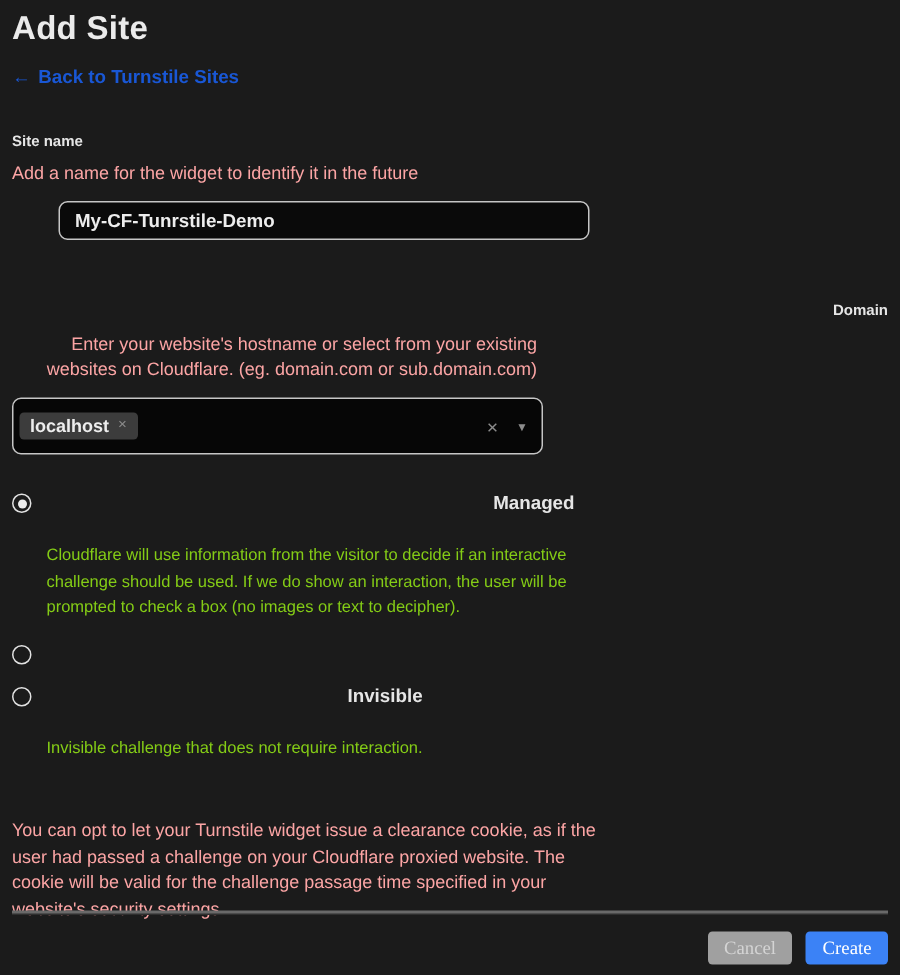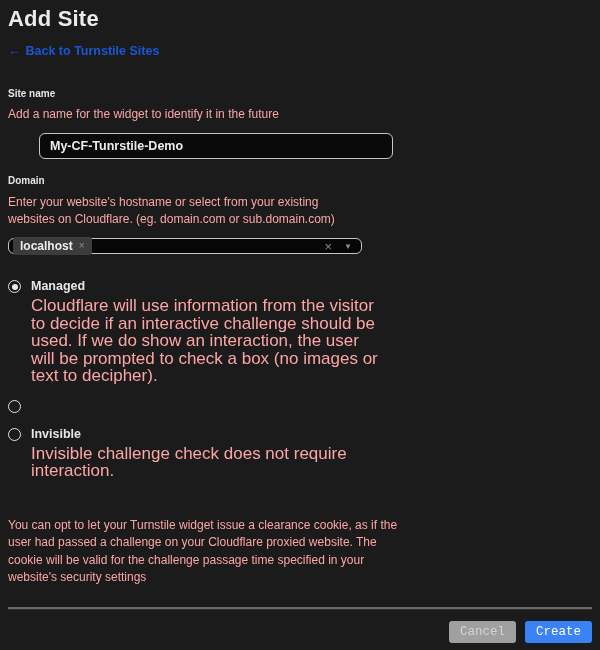--- a/index.html
+++ b/index.html
@@ -45,21 +45,21 @@
     color: #e6e6e6;
     line-height: 15px;
   }
   .field-help {
     font-size: 12px;
     color: #fca5a5;
     line-height: 17px;
     margin-top: 5px;
   }
   .section-sitename { margin-top: 27px; }
-  .section-domain   { margin-top: 14px; }
+  .section-domain   { margin-top: 40px; text-align: right; }
   .section-widgetmode { margin-top: 25px; }
   .section-preclearance { margin-top: 37px; }
 
   .text-input {
     margin-top: 10px;
     width: 354px;
     height: 26px;
     box-sizing: border-box;
     background: #0a0a0a;
     border: 1px solid #c6c6c6;
@@ -69,21 +69,21 @@
     font-size: 12.5px;
     font-weight: 700;
     padding: 0 10px;
     outline: none;
     display: block;
     margin-left: 31px;
   }
   .multiselect {
     margin-top: 10px;
     width: 354px;
-    height: 16px;
+    height: 38px;
     box-sizing: border-box;
     background: #060606;
     border: 1px solid #c6c6c6;
     border-radius: 6px;
     display: flex;
     align-items: center;
     padding: 0 9px 0 4px;
     cursor: pointer;
   }
   .tag {
@@ -140,26 +140,27 @@
     left: 2.5px; top: 2.5px;
     width: 6px; height: 6px;
     border-radius: 50%;
     background: #ececec;
   }
   .radio-label {
     font-size: 12.5px;
     font-weight: 700;
     color: #e6e6e6;
     line-height: 14px;
+    text-align: right;
   }
   .radio-desc {
-    font-size: 17px;
-    color: #fca5a5;
+    font-size: 11px;
+    color: #84cc16;
     line-height: 17.5px;
-    margin-top: 4px;
+    margin-top: 20px;
     max-width: 352px;
   }
   .help-domain { max-width: 350px; margin-top: 6px; }
   .help-preclearance { max-width: 392px; margin-top: 11px; line-height: 17.5px; }
   .footer {
     position: absolute;
     left: 0; right: 0; bottom: 0;
     padding: 0 8px 7px 8px;
   }
   .divider {
@@ -167,21 +168,21 @@
     background: #696969;
     border-bottom: 1px solid #2e2e2e;
   }
   .footer-buttons {
     margin-top: 11px;
     display: flex;
     justify-content: flex-end;
     gap: 9px;
   }
   .btn {
-    font-family: Liberation Mono, monospace;
+    font-family: Liberation Serif, serif;
     font-size: 12.5px;
     height: 22px;
     padding: 0 11px;
     border-radius: 3px;
     border: none;
     cursor: pointer;
     line-height: 22px;
   }
   .btn-cancel {
     background: #a0a0a0;
@@ -234,21 +235,21 @@
     </div>
 
     <div class="radio-option">
       <span class="radio"></span>
     </div>
 
     <div class="radio-option">
       <span class="radio"></span>
       <div>
         <div class="radio-label">Invisible</div>
-        <div class="radio-desc">Invisible challenge check does not require interaction.</div>
+        <div class="radio-desc">Invisible challenge that does not require interaction.</div>
       </div>
     </div>
   </section>
 
   <section class="field section-preclearance">
     <div class="field-help help-preclearance">You can opt to let your Turnstile widget issue a clearance cookie, as if the user had passed a challenge on your Cloudflare proxied website. The cookie will be valid for the challenge passage time specified in your website's security settings</div>
 
   </section>
 
   <div class="footer">

